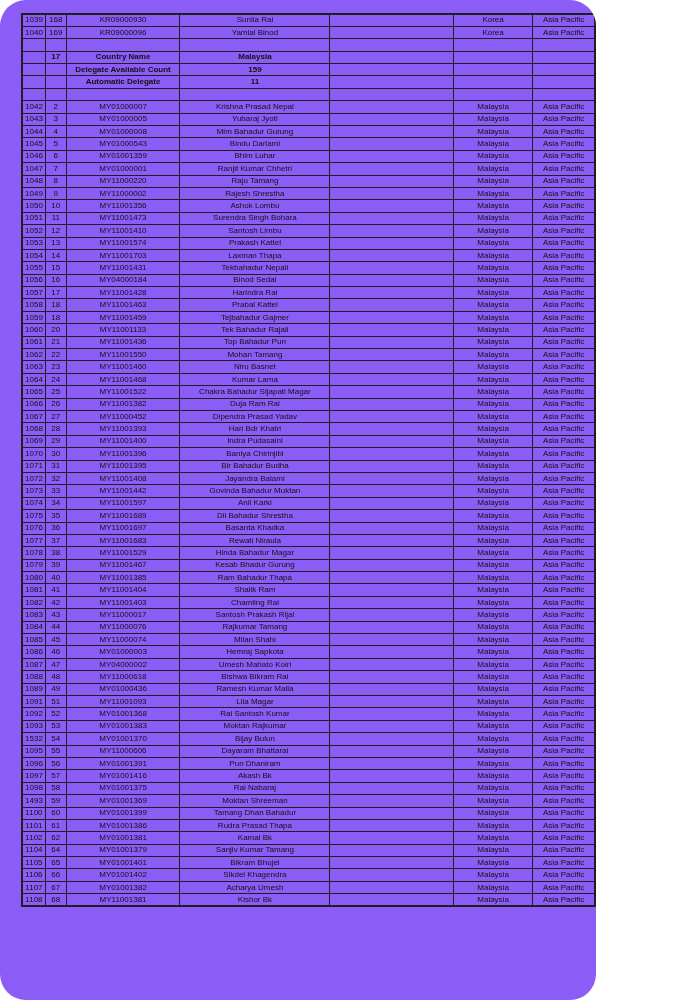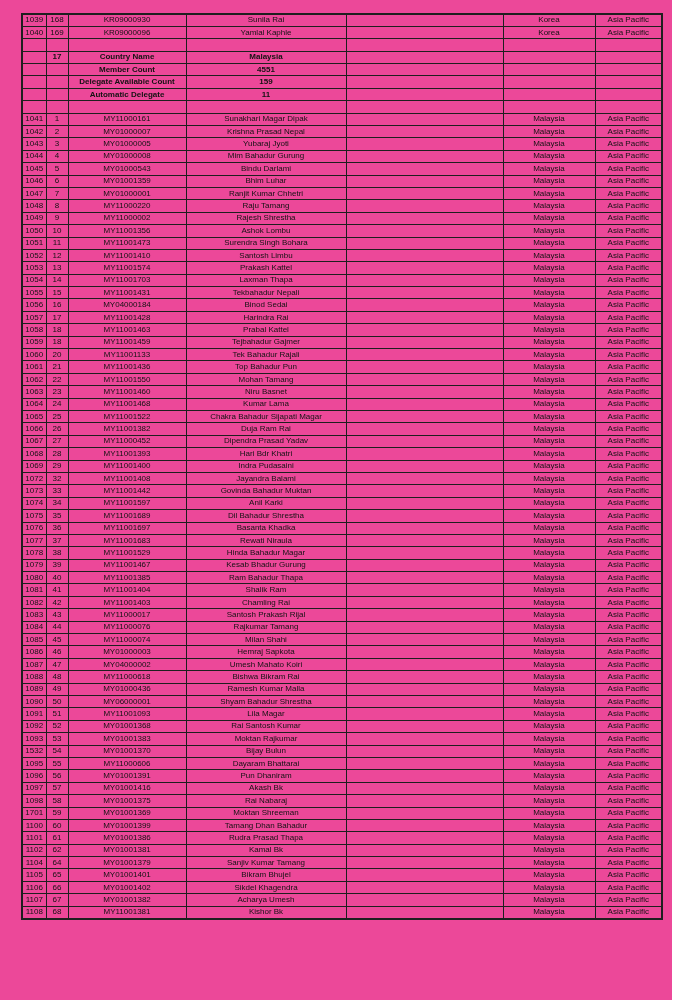--- a/index.html
+++ b/index.html
@@ -1,17 +1,17 @@
 <!DOCTYPE html>
 <html><head>
 <meta charset="utf-8">
 <style>
   html,body{margin:0;padding:0;}
   body{width:684px;height:1000px;background:#ffffff;font-family:"Liberation Sans",sans-serif;}
-  .page{position:relative;width:672px;height:1000px;background:#ec4899;overflow:hidden;}
+  .page{position:relative;width:596px;height:1000px;background:#8b5cf6;overflow:hidden;border-radius:26px;}
   table.register{position:absolute;left:21px;top:13px;border-collapse:collapse;table-layout:fixed;border:2px solid #1f1f1f;}
   table.register td{border:1px solid #1f1f1f;font-size:8px;color:#121212;text-align:center;vertical-align:middle;padding:0 1px;overflow:hidden;white-space:nowrap;line-height:1;}
   table.register tr{height:12.4px;}
   td.b{font-weight:bold;}
 </style>
 </head>
 <body>
 
 <div class="page">
   <table class="register">
@@ -31,21 +31,21 @@
           <td>KR09000930</td>
           <td>Sunila Rai</td>
           <td></td>
           <td>Korea</td>
           <td>Asia Pacific</td>
         </tr>
         <tr>
           <td>1040</td>
           <td>169</td>
           <td>KR09000096</td>
-          <td>Yamlal Kaphle</td>
+          <td>Yamlal Binod</td>
           <td></td>
           <td>Korea</td>
           <td>Asia Pacific</td>
         </tr>
         <tr>
           <td></td>
           <td></td>
           <td></td>
           <td></td>
           <td></td>
@@ -57,29 +57,20 @@
           <td class="b">17</td>
           <td class="b">Country Name</td>
           <td class="b">Malaysia</td>
           <td></td>
           <td></td>
           <td></td>
         </tr>
         <tr>
           <td></td>
           <td class="b"></td>
-          <td class="b">Member Count</td>
-          <td class="b">4551</td>
-          <td></td>
-          <td></td>
-          <td></td>
-        </tr>
-        <tr>
-          <td></td>
-          <td class="b"></td>
           <td class="b">Delegate Available Count</td>
           <td class="b">159</td>
           <td></td>
           <td></td>
           <td></td>
         </tr>
         <tr>
           <td></td>
           <td class="b"></td>
           <td class="b">Automatic Delegate</td>
@@ -89,29 +80,20 @@
           <td></td>
         </tr>
         <tr>
           <td></td>
           <td></td>
           <td></td>
           <td></td>
           <td></td>
           <td></td>
           <td></td>
-        </tr>
-        <tr>
-          <td>1041</td>
-          <td>1</td>
-          <td>MY11000161</td>
-          <td>Sunakhari Magar Dipak</td>
-          <td></td>
-          <td>Malaysia</td>
-          <td>Asia Pacific</td>
         </tr>
         <tr>
           <td>1042</td>
           <td>2</td>
           <td>MY01000007</td>
           <td>Krishna Prasad Nepal</td>
           <td></td>
           <td>Malaysia</td>
           <td>Asia Pacific</td>
         </tr>
@@ -352,20 +334,38 @@
         <tr>
           <td>1069</td>
           <td>29</td>
           <td>MY11001400</td>
           <td>Indra Pudasaini</td>
           <td></td>
           <td>Malaysia</td>
           <td>Asia Pacific</td>
         </tr>
         <tr>
+          <td>1070</td>
+          <td>30</td>
+          <td>MY11001396</td>
+          <td>Baniya Chirinjibi</td>
+          <td></td>
+          <td>Malaysia</td>
+          <td>Asia Pacific</td>
+        </tr>
+        <tr>
+          <td>1071</td>
+          <td>31</td>
+          <td>MY11001395</td>
+          <td>Bir Bahadur Budha</td>
+          <td></td>
+          <td>Malaysia</td>
+          <td>Asia Pacific</td>
+        </tr>
+        <tr>
           <td>1072</td>
           <td>32</td>
           <td>MY11001408</td>
           <td>Jayandra Balami</td>
           <td></td>
           <td>Malaysia</td>
           <td>Asia Pacific</td>
         </tr>
         <tr>
           <td>1073</td>
@@ -514,29 +514,20 @@
         <tr>
           <td>1089</td>
           <td>49</td>
           <td>MY01000436</td>
           <td>Ramesh Kumar Malla</td>
           <td></td>
           <td>Malaysia</td>
           <td>Asia Pacific</td>
         </tr>
         <tr>
-          <td>1090</td>
-          <td>50</td>
-          <td>MY06000001</td>
-          <td>Shyam Bahadur Shrestha</td>
-          <td></td>
-          <td>Malaysia</td>
-          <td>Asia Pacific</td>
-        </tr>
-        <tr>
           <td>1091</td>
           <td>51</td>
           <td>MY11001093</td>
           <td>Lila Magar</td>
           <td></td>
           <td>Malaysia</td>
           <td>Asia Pacific</td>
         </tr>
         <tr>
           <td>1092</td>
@@ -595,21 +586,21 @@
         <tr>
           <td>1098</td>
           <td>58</td>
           <td>MY01001375</td>
           <td>Rai Nabaraj</td>
           <td></td>
           <td>Malaysia</td>
           <td>Asia Pacific</td>
         </tr>
         <tr>
-          <td>1701</td>
+          <td>1493</td>
           <td>59</td>
           <td>MY01001369</td>
           <td>Moktan Shreeman</td>
           <td></td>
           <td>Malaysia</td>
           <td>Asia Pacific</td>
         </tr>
         <tr>
           <td>1100</td>
           <td>60</td>

